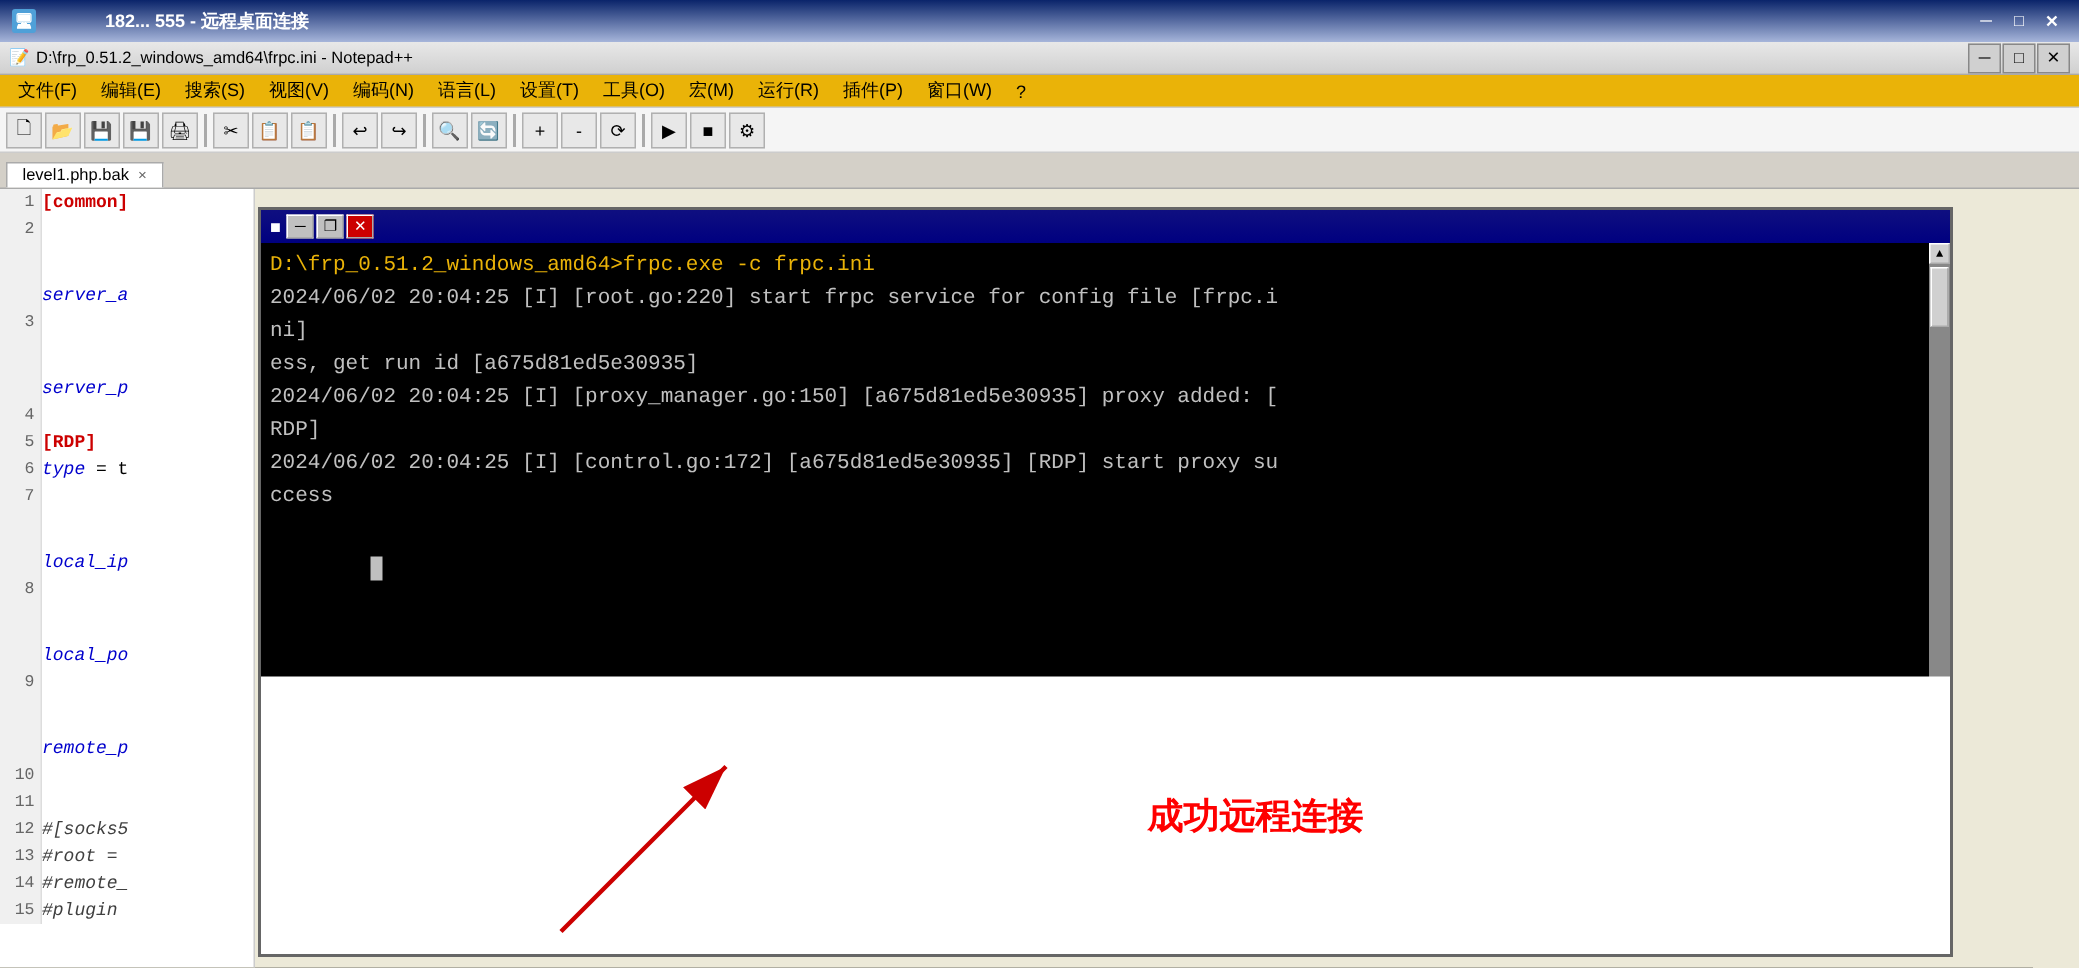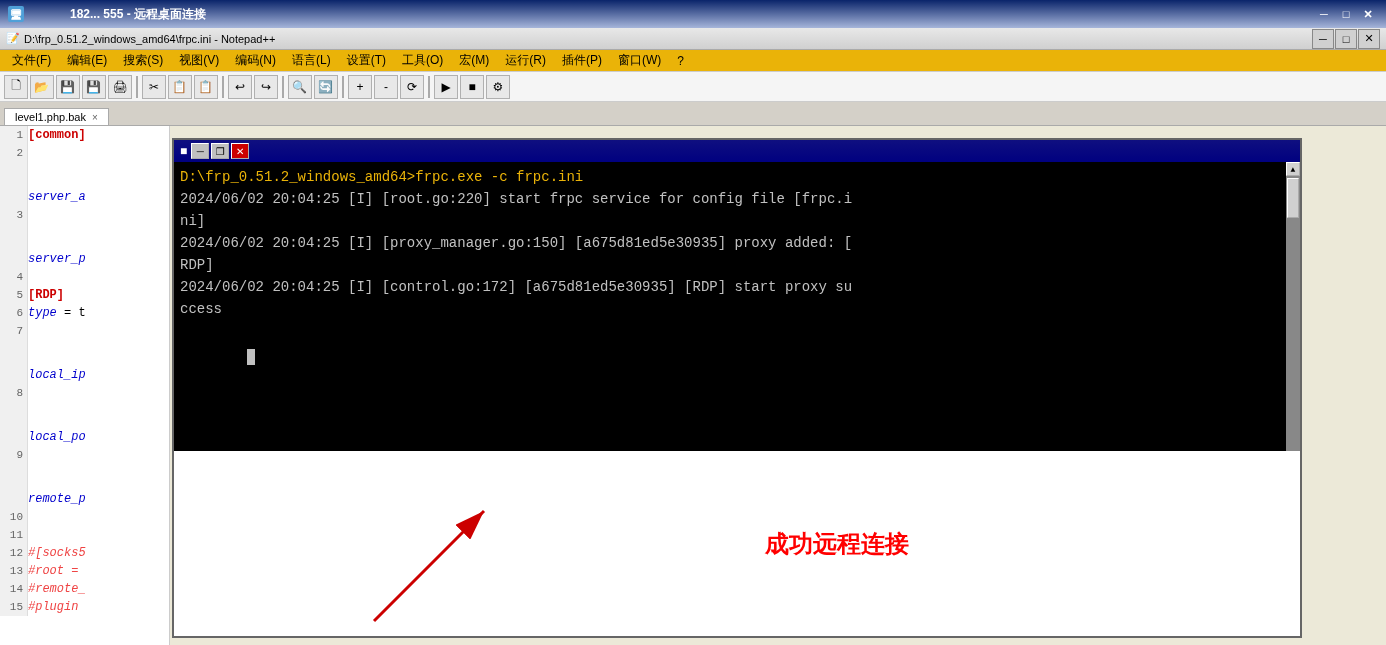--- a/index.html
+++ b/index.html
@@ -149,21 +149,21 @@
       background: #f0f0f0;
       border-right: 1px solid #ddd;
       font-size: 11px;
       flex-shrink: 0;
     }
     .line-content {
       padding-left: 0;
       white-space: nowrap;
     }
     .c-key { color: #0000cc; font-style: italic; margin-top: 44px; }
-    .c-comment { color: #ef4444; font-style: italic; }
+    .c-comment { color: #404040; font-style: italic; }
     .c-bracket { color: #cc0000; font-weight: bold; }
 
     
     .cmd-window {
       position: absolute;
       top: 138px;
       left: 172px;
       width: 1130px;
       height: 500px;
       background: #000;
@@ -407,20 +407,21 @@
       <div class="scrollbar-track">
         <div class="scrollbar-thumb"></div>
       </div>
       <div class="scrollbar-btn">▼</div>
     </div>
 
     <div style="padding-right:16px;">
       <div class="cmd-line" style="color:#eab308;">D:\frp_0.51.2_windows_amd64&gt;frpc.exe -c frpc.ini</div>
       <div class="cmd-line">2024/06/02 20:04:25 [I] [root.go:220] start frpc service for config file [frpc.i</div>
       <div class="cmd-line">ni]</div>
+      <div class="cmd-line">ess, get run id [a675d81ed5e30935]</div>
       <div class="cmd-line">2024/06/02 20:04:25 [I] [proxy_manager.go:150] [a675d81ed5e30935] proxy added: [</div>
       <div class="cmd-line">RDP]</div>
       <div class="cmd-line">2024/06/02 20:04:25 [I] [control.go:172] [a675d81ed5e30935] [RDP] start proxy su</div>
       <div class="cmd-line">ccess</div>
       <div class="cmd-line" style="margin-top:4px;">
         <span class="cmd-cursor"></span>
       </div>
     </div>
 
     <div style="position:absolute; bottom:0; left:0; right:0; height:185px; background:#ffffff; display:flex; align-items:center; justify-content:center;">

